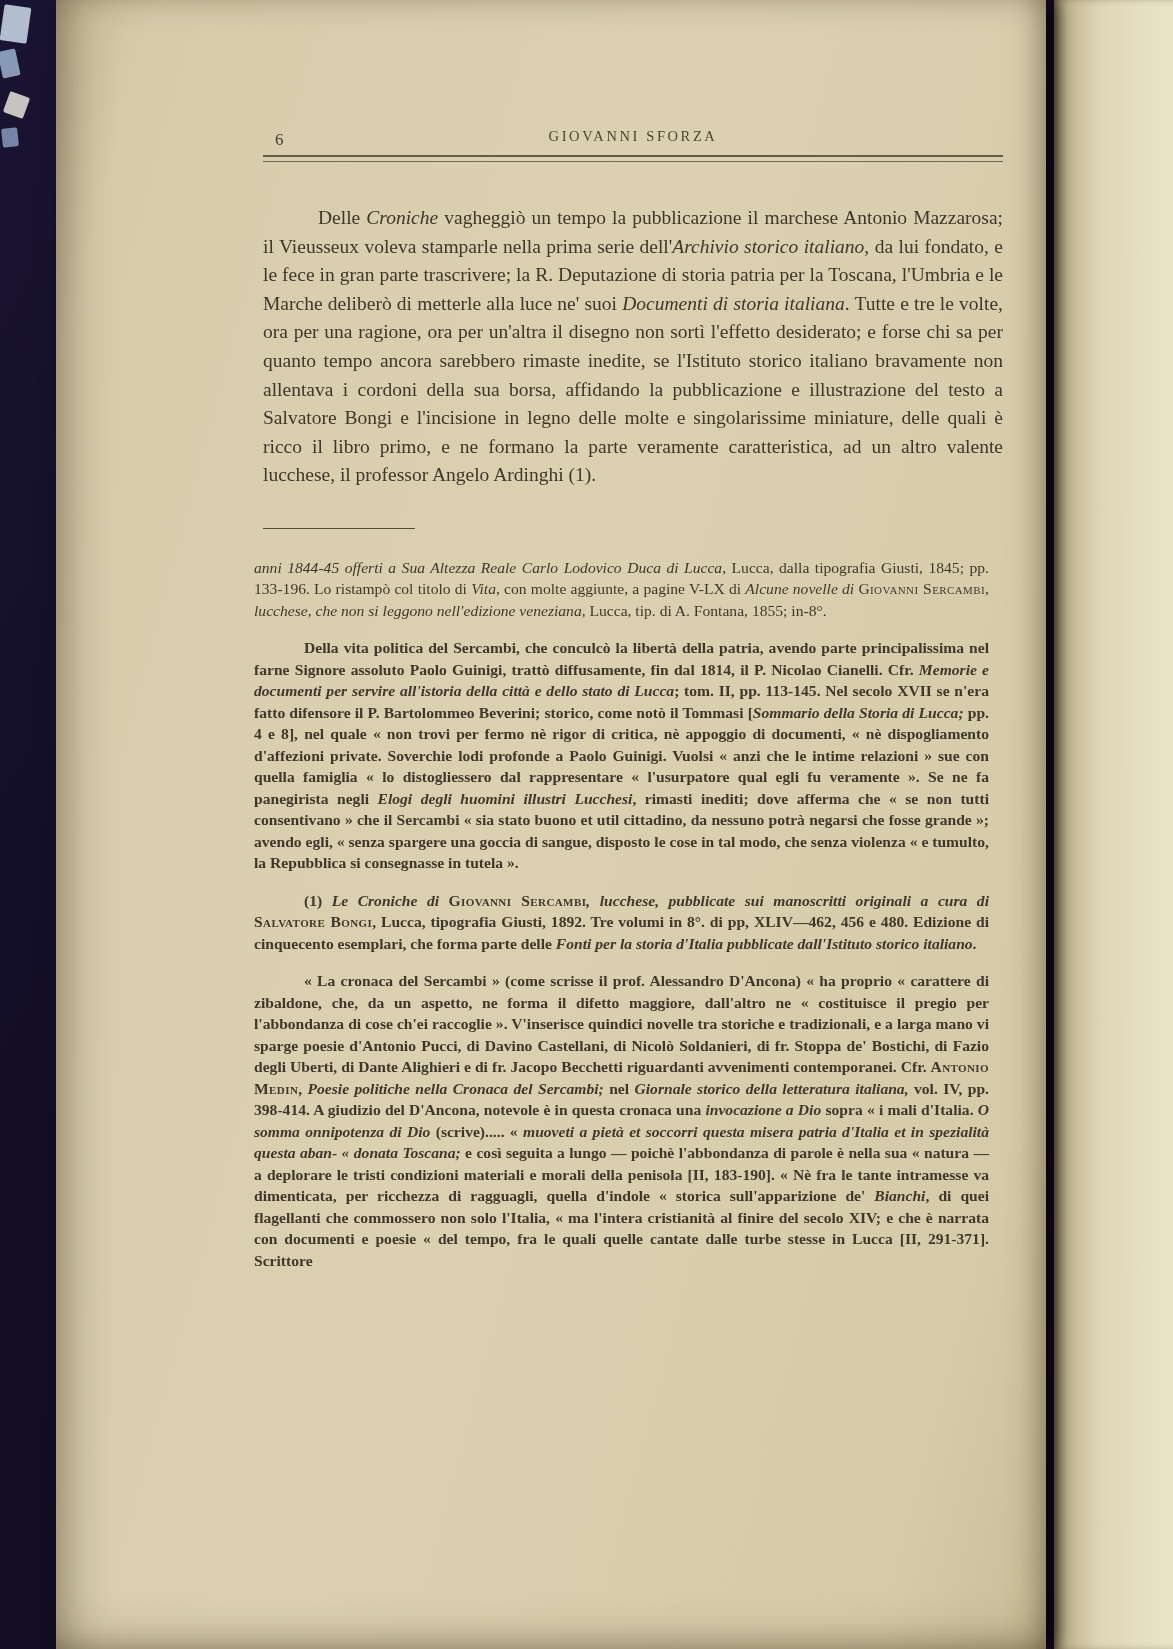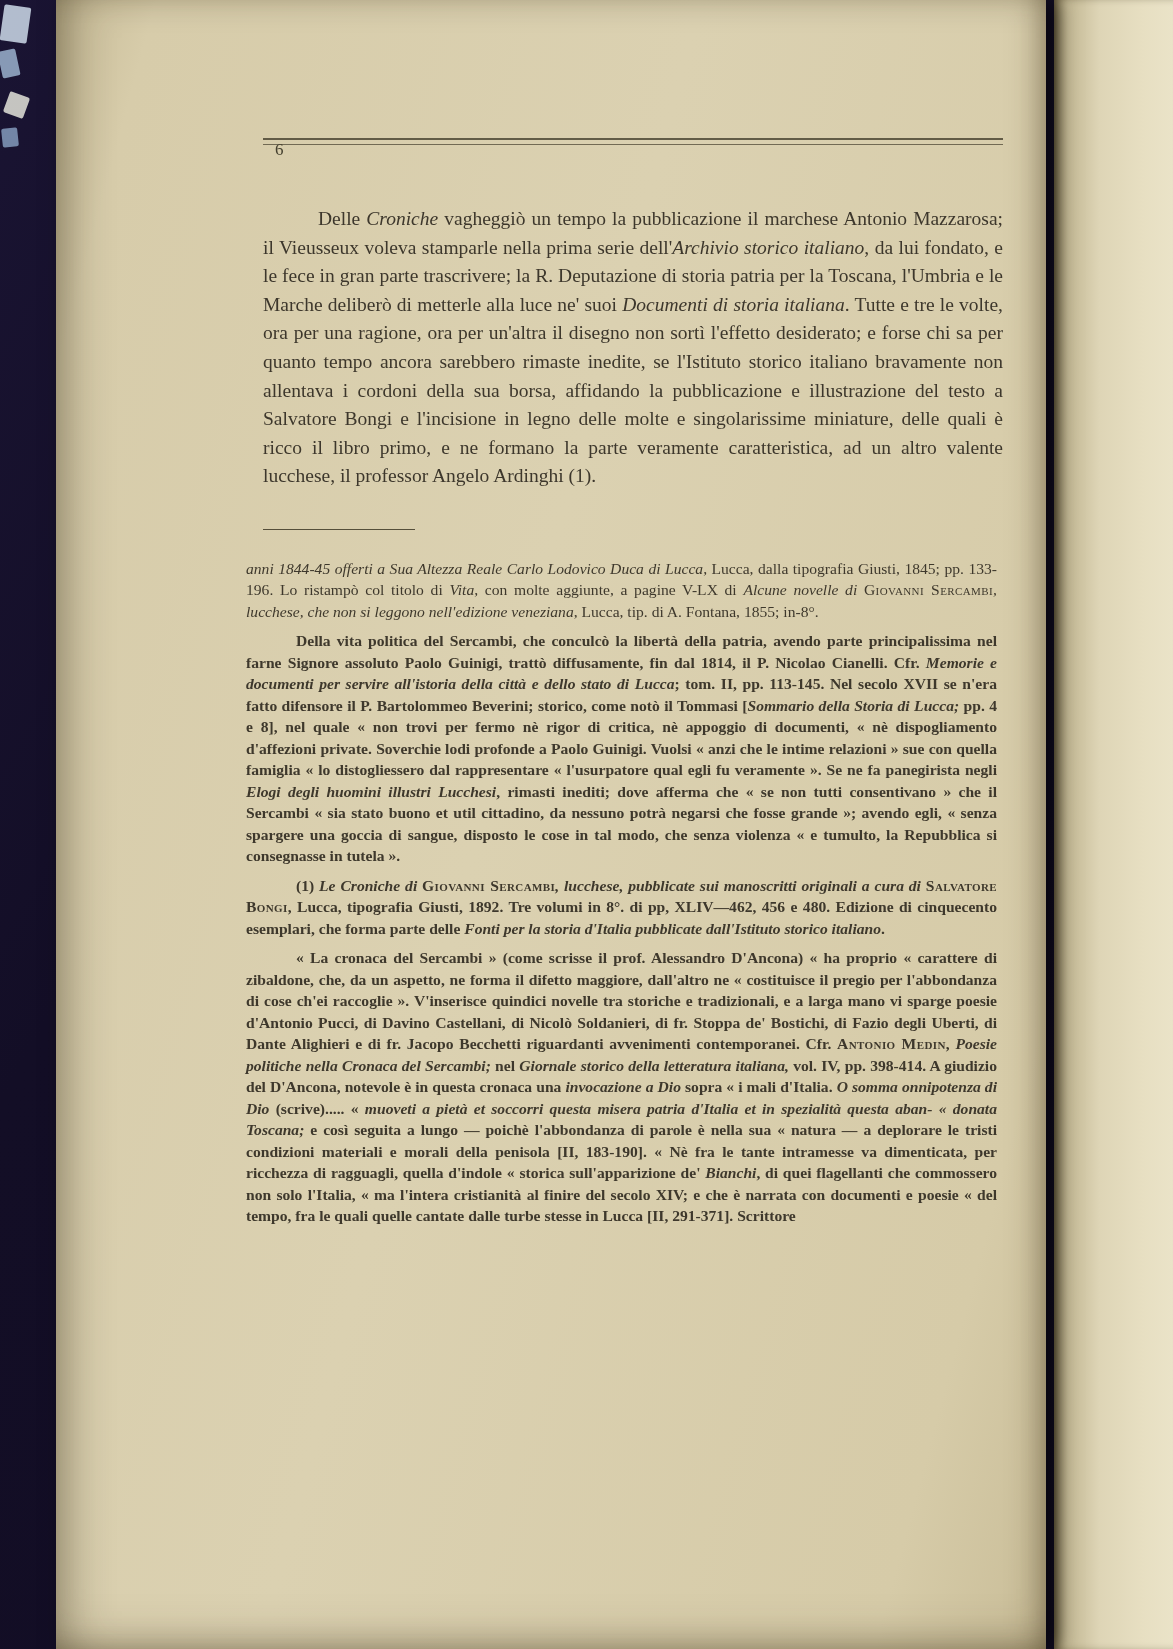--- a/index.html
+++ b/index.html
@@ -66,38 +66,38 @@
     letter-spacing: 2.6px;
     color: #4a4433;
   }
   .double-rule {
     margin-top: 10px;
     height: 4px;
     border-top: 2.5px solid rgba(78, 72, 53, .85);
     border-bottom: 1.5px solid rgba(78, 72, 53, .75);
   }
 
-  .body-text { margin-top: 60px; }
+  .body-text { margin-top: 42px; }
   .body-text p {
     margin: 0;
     font-size: 19.5px;
     line-height: 28.6px;
     text-align: justify;
     color: #3d372c;
   }
 
   .footnote-rule {
     margin: 38px 0 0 207px;
     width: 152px;
     border-top: 1.6px solid rgba(70, 64, 46, .9);
   }
 
   .footnotes { margin: 28px 41px 0 182px; }
   .footnotes p {
-    margin: 8px;
+    margin: 16px;
     font-size: 15.6px;
     line-height: 21.5px;
     text-align: justify;
     color: #3e382c;
   }
 
   .para.indent { text-indent: 55px; }
   .footnotes .para.indent { text-indent: 50px; font-weight: bold; }
 
   .it { font-style: italic; }
@@ -112,20 +112,21 @@
   <div class="fragment f2"></div>
   <div class="fragment f3"></div>
   <div class="fragment f4"></div>
 
   <div class="next-page-edge"></div>
 
   <div class="page">
     <div class="text-col">
       <header>
         <span class="page-num">6</span>
+        <span class="running-header">GIOVANNI SFORZA</span>
         <div class="double-rule"></div>
       </header>
 
       <main class="body-text">
           <p class="para indent"><span>Delle </span><span class="it">Croniche</span><span> vagheggiò un tempo la pubblicazione il marchese Antonio Mazzarosa; il Vieusseux voleva stamparle nella prima serie dell'</span><span class="it">Archivio storico italiano</span><span>, da lui fondato, e le fece in gran parte trascrivere; la R. Deputazione di storia patria per la Toscana, l'Umbria e le Marche deliberò di metterle alla luce ne' suoi </span><span class="it">Documenti di storia italiana</span><span>. Tutte e tre le volte, ora per una ragione, ora per un'altra il disegno non sortì l'effetto desiderato; e forse chi sa per quanto tempo ancora sarebbero rimaste inedite, se l'Istituto storico italiano bravamente non allentava i cordoni della sua borsa, affidando la pubblicazione e illustrazione del testo a Salvatore Bongi e l'incisione in legno delle molte e singolarissime miniature, delle quali è ricco il libro primo, e ne formano la parte veramente caratteristica, ad un altro valente lucchese, il professor Angelo Ardinghi (1).</span></p>
         </main>
     </div>
 
     <div class="footnote-rule"></div>
 

